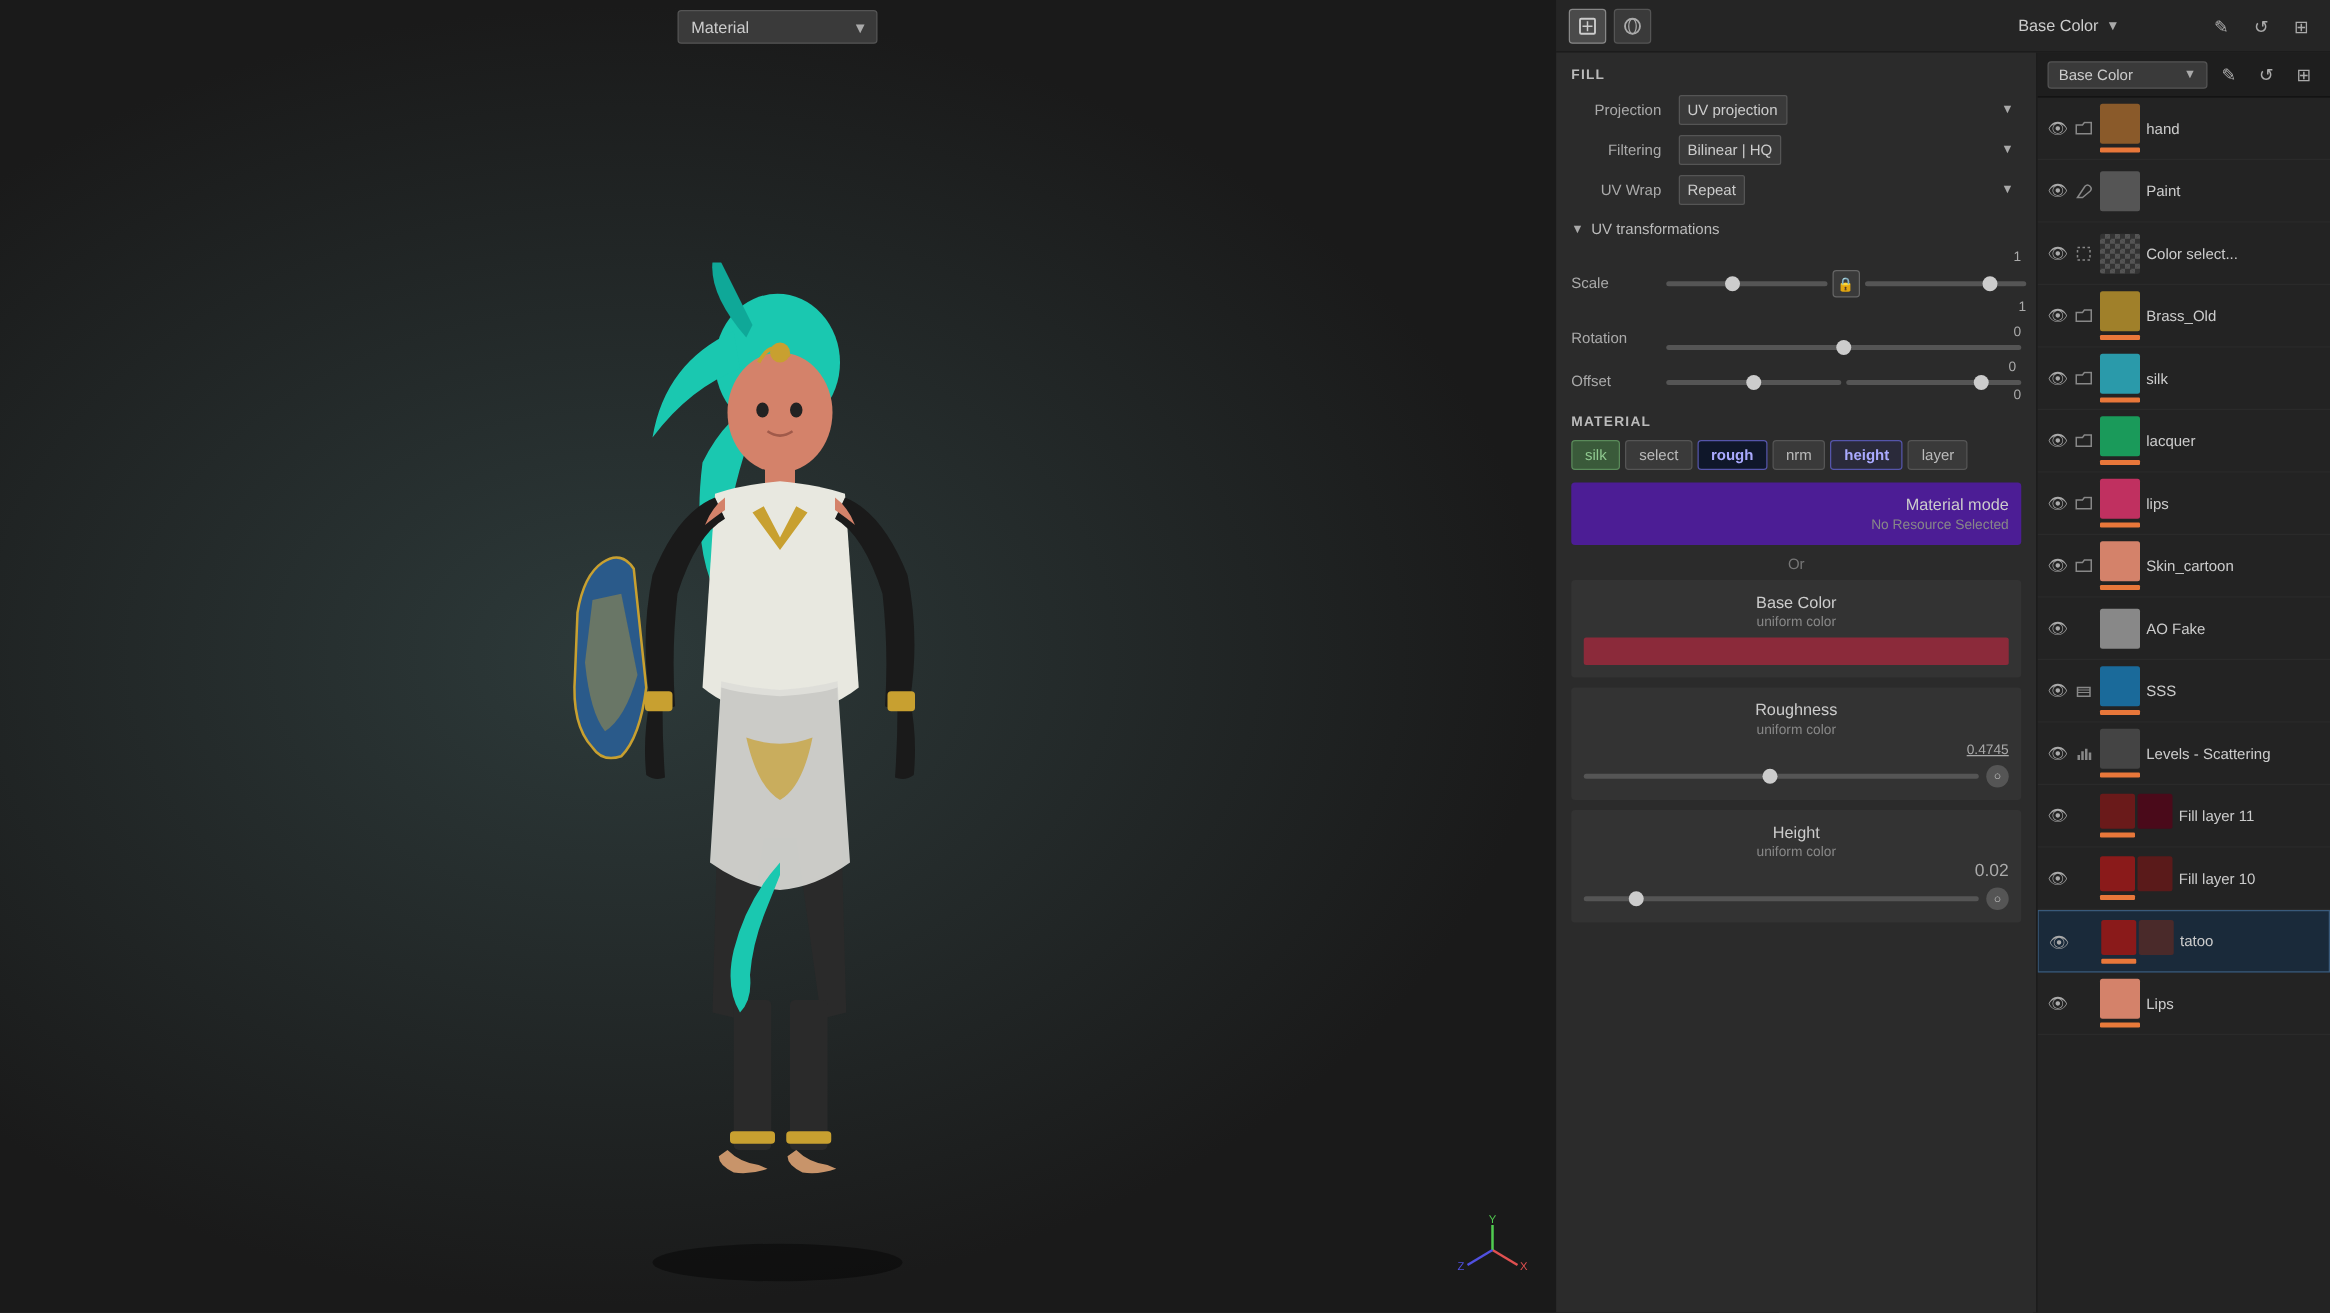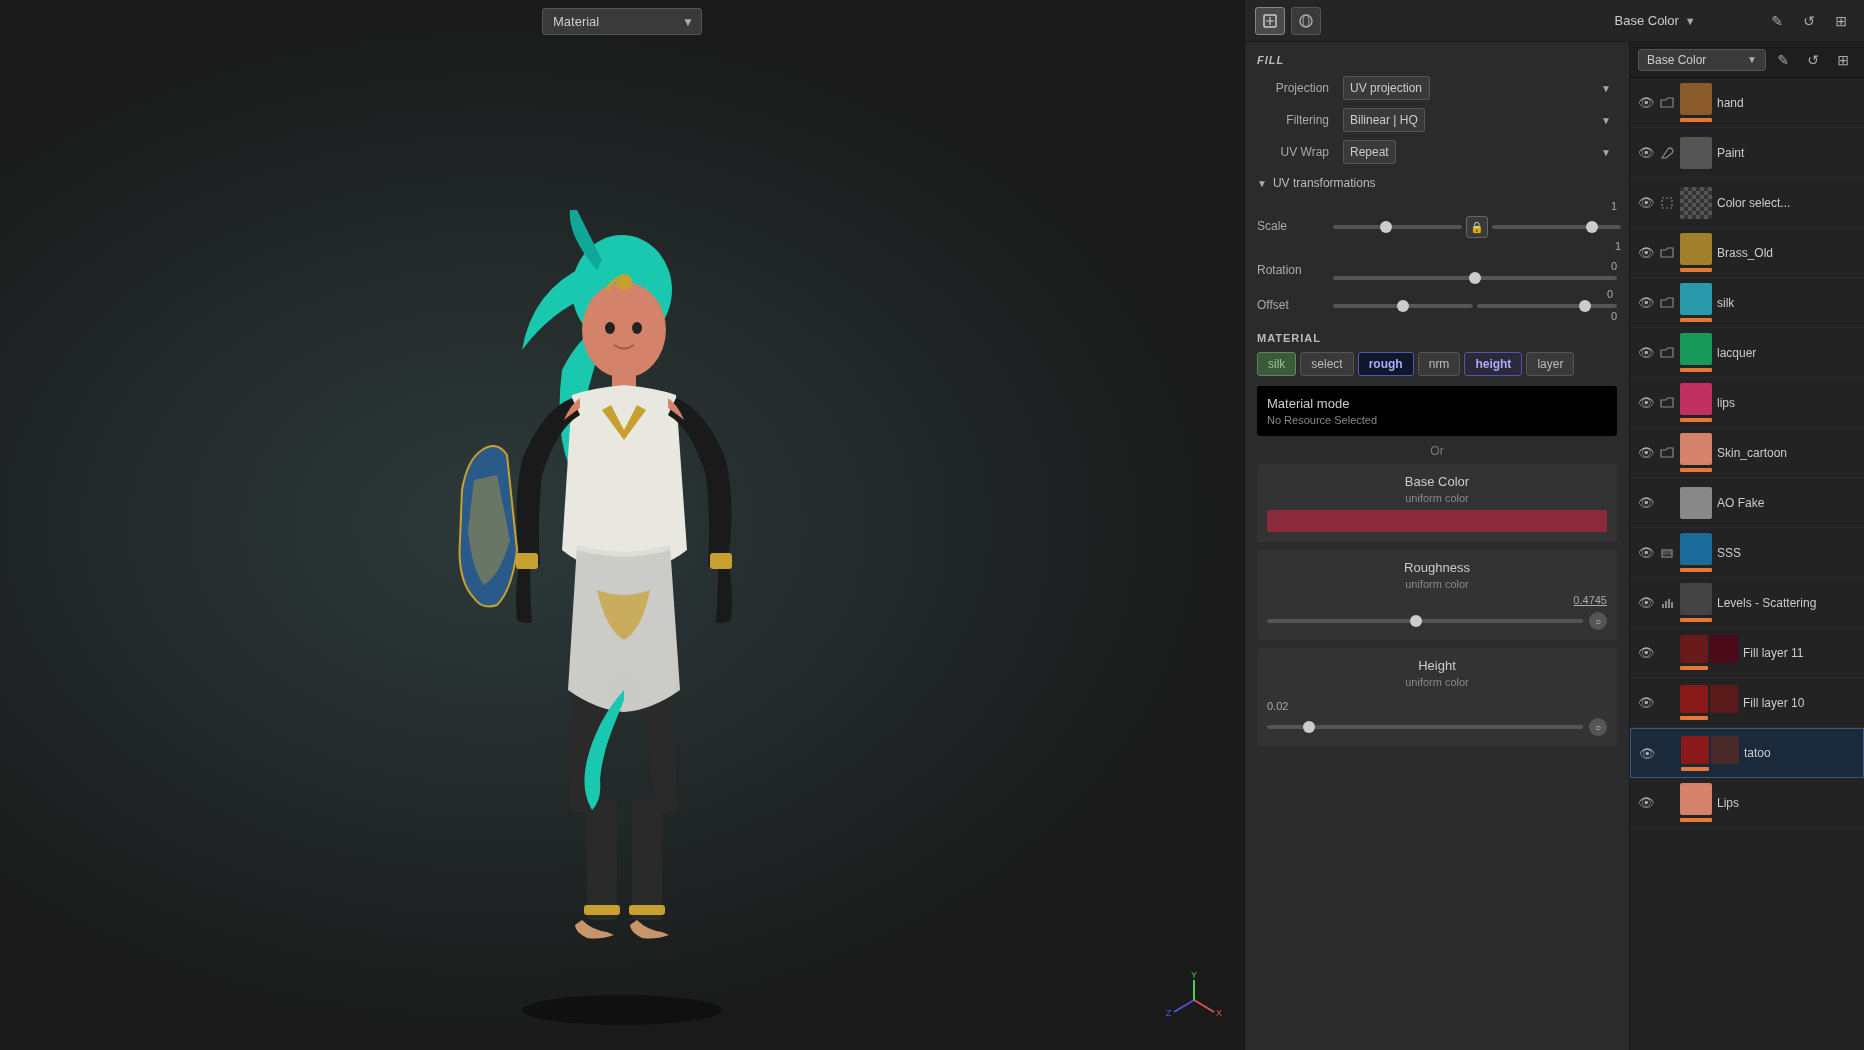--- a/index.html
+++ b/index.html
@@ -119,21 +119,20 @@
     .material-section::-webkit-scrollbar { width: 6px; }
     .material-section::-webkit-scrollbar-track { background: #222; }
     .material-section::-webkit-scrollbar-thumb { background: #555; border-radius: 3px; }
 
     .section-title {
       font-size: 11px;
       font-weight: bold;
       color: #bbb;
       letter-spacing: 1px;
       margin-bottom: 10px;
-      font-style: italic;
     }
 
     .field-row {
       display: flex;
       align-items: center;
       margin-bottom: 8px;
       gap: 6px;
     }
     .field-label {
       width: 80px;
@@ -280,24 +279,24 @@
       font-weight: bold;
     }
     .mat-tab.active-height {
       background: #2a2a3a;
       border-color: #5555aa;
       color: #aaaaff;
       font-weight: bold;
     }
 
     .mat-mode-block {
-      background: #000000;
+      background: #4c1d95;
       border-radius: 3px;
       padding: 10px;
-      text-align: left;
+      text-align: right;
       margin-bottom: 8px;
     }
     .mat-mode-title {
       font-size: 13px;
       color: #ccc;
       margin-bottom: 3px;
     }
     .mat-mode-sub {
       font-size: 11px;
       color: #888;
@@ -713,21 +712,21 @@
         <div style="width:100%;text-align:right;font-size:11px;color:#aaa;margin-top:4px;text-decoration:underline;">0.4745</div>
         <div class="roughness-slider-row">
           <input type="range" style="flex: 1 1 0%;" min="0" max="100" value="47">
           <div class="end-icon">○</div>
         </div>
       </div>
 
       <div class="height-block">
         <div class="mat-mode-title">Height</div>
         <div class="mat-mode-sub">uniform color</div>
-        <div style="width:100%;text-align:left;font-size:11px;color:#aaa;margin-top:12px;">0.02</div>
+        <div style="width:100%;text-align:right;font-size:14px;color:#aaa;margin-top:0;">0.02</div>
         <div class="roughness-slider-row">
           <input type="range" style="flex: 1 1 0%;" min="0" max="100" value="12">
           <div class="end-icon">○</div>
         </div>
       </div>
     </div>
 
     <div class="layers-sidebar">
 
       <div class="layers-toolbar">

